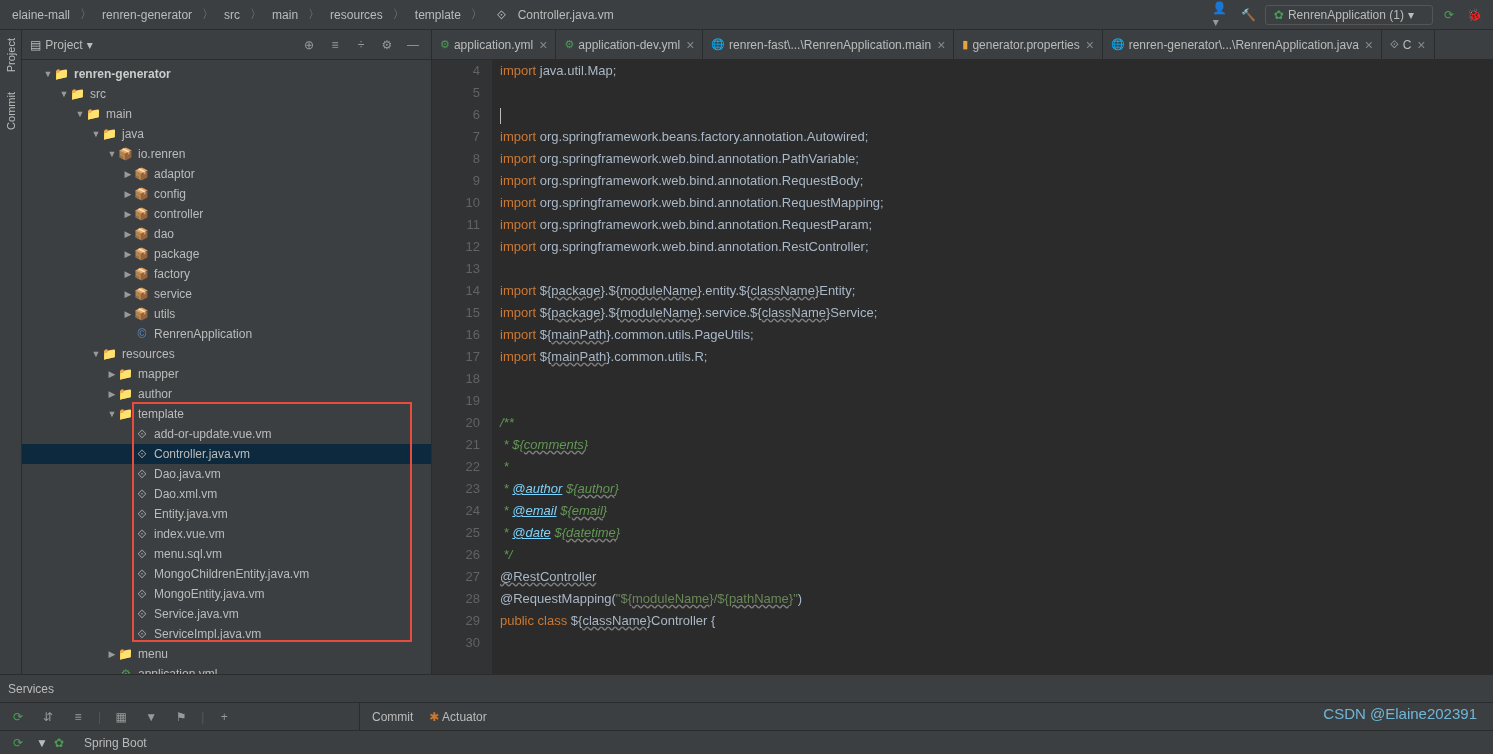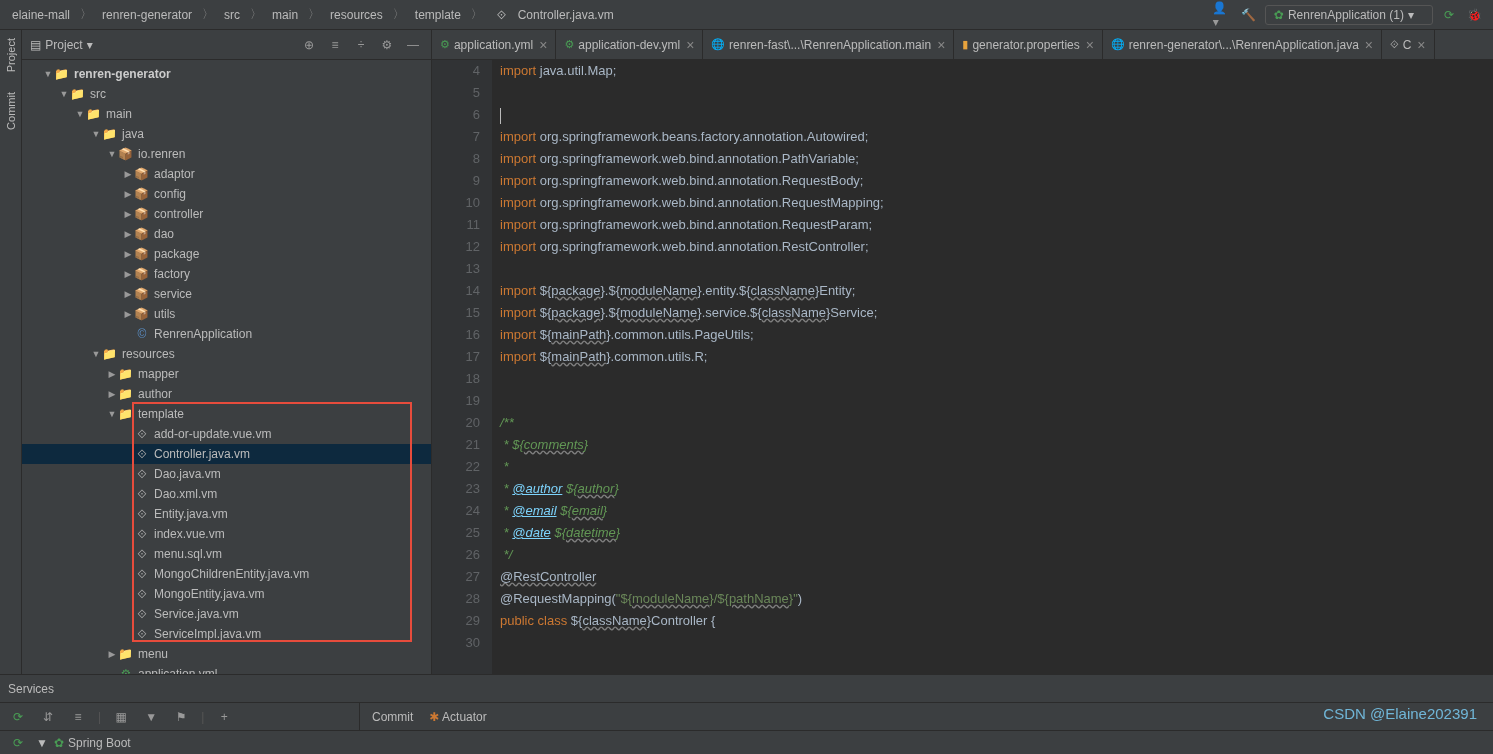--- a/index.html
+++ b/index.html
@@ -356,16 +356,16 @@
   </div>
   <div class="sv-tabs">
     <span class="sv-tab">Commit</span>
     <span class="sv-tab"><span class="orange">✱ </span><span>Actuator</span></span>
   </div>
 </div>
 <div class="bottom">
   <span class="icon-btn green">⟳</span>
   <span style="margin-left:8px">▼</span>
   <span class="green" style="margin-left:6px">✿</span>
-  <span style="margin-left:4px">Spring Boot</span>
+  <span style="margin-left:20px">Spring Boot</span>
 </div>
 
 <div class="watermark">CSDN @Elaine202391</div>
 
 </body></html>

